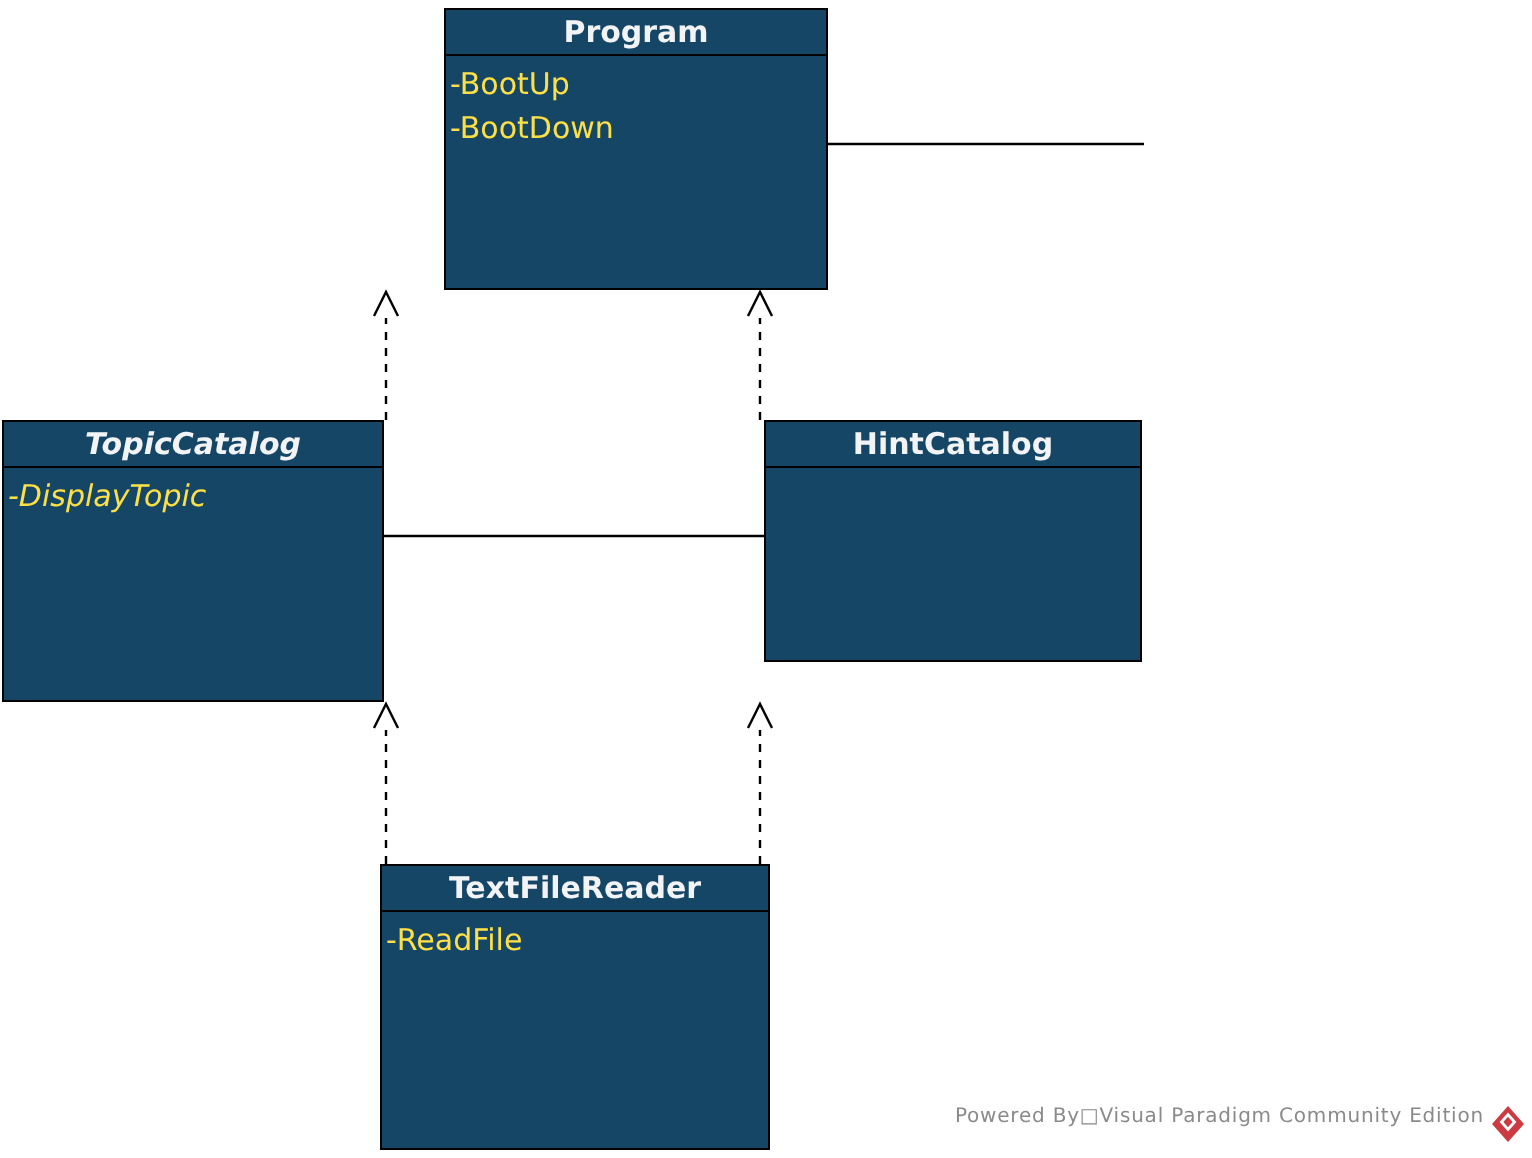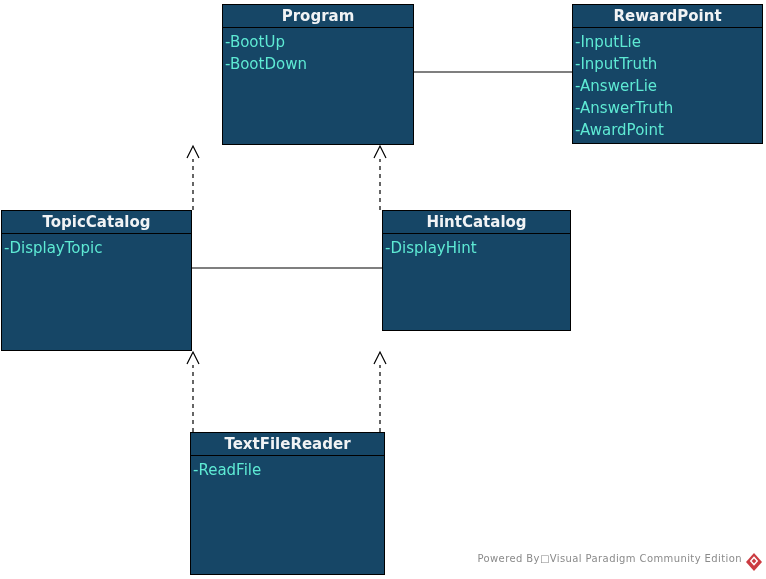--- a/index.html
+++ b/index.html
@@ -51,27 +51,27 @@
     color: #f1f3f5;
     overflow: hidden;
     white-space: nowrap;
   }
   .cls-attrs {
     padding: 3px 3px 0 2px;
   }
   .attr {
     font-size: 15px;
     line-height: 22px;
-    color: #5eead4;
+    color: #fde047;
     white-space: nowrap;
     overflow: hidden;
   }
   .c-program        { left: 190px; top: 4px;   width: 192px; height: 141px; margin-left: 32px; }
   .c-rewardpoint    { left: 572px; top: 4px;   width: 191px; height: 140px; }
-  .c-topiccatalog   { left: 1px;   top: 210px; width: 191px; height: 141px; }
+  .c-topiccatalog   { left: 1px;   top: 210px; width: 191px; height: 141px; font-style: italic; }
   .c-hintcatalog    { left: 382px; top: 210px; width: 189px; height: 121px; }
   .c-textfilereader { left: 190px; top: 432px; width: 195px; height: 143px; }
   .footer {
     position: absolute;
     right: 4px;
     bottom: 8px;
     display: flex;
     align-items: flex-start;
     gap: 4px;
   }
@@ -123,42 +123,31 @@
   </svg>
 
   <div class="cls c-program">
     <div class="cls-title">Program</div>
     <div class="cls-attrs">
       <div class="attr">-BootUp</div>
       <div class="attr">-BootDown</div>
     </div>
   </div>
 
-  <div class="cls c-rewardpoint">
-    <div class="cls-title">RewardPoint</div>
-    <div class="cls-attrs">
-      <div class="attr">-InputLie</div>
-      <div class="attr">-InputTruth</div>
-      <div class="attr">-AnswerLie</div>
-      <div class="attr">-AnswerTruth</div>
-      <div class="attr">-AwardPoint</div>
-    </div>
-  </div>
 
   <div class="cls c-topiccatalog">
     <div class="cls-title">TopicCatalog</div>
     <div class="cls-attrs">
       <div class="attr">-DisplayTopic</div>
     </div>
   </div>
 
   <div class="cls c-hintcatalog">
     <div class="cls-title">HintCatalog</div>
     <div class="cls-attrs">
-      <div class="attr">-DisplayHint</div>
     </div>
   </div>
 
   <div class="cls c-textfilereader">
     <div class="cls-title">TextFileReader</div>
     <div class="cls-attrs">
       <div class="attr">-ReadFile</div>
     </div>
   </div>
 

